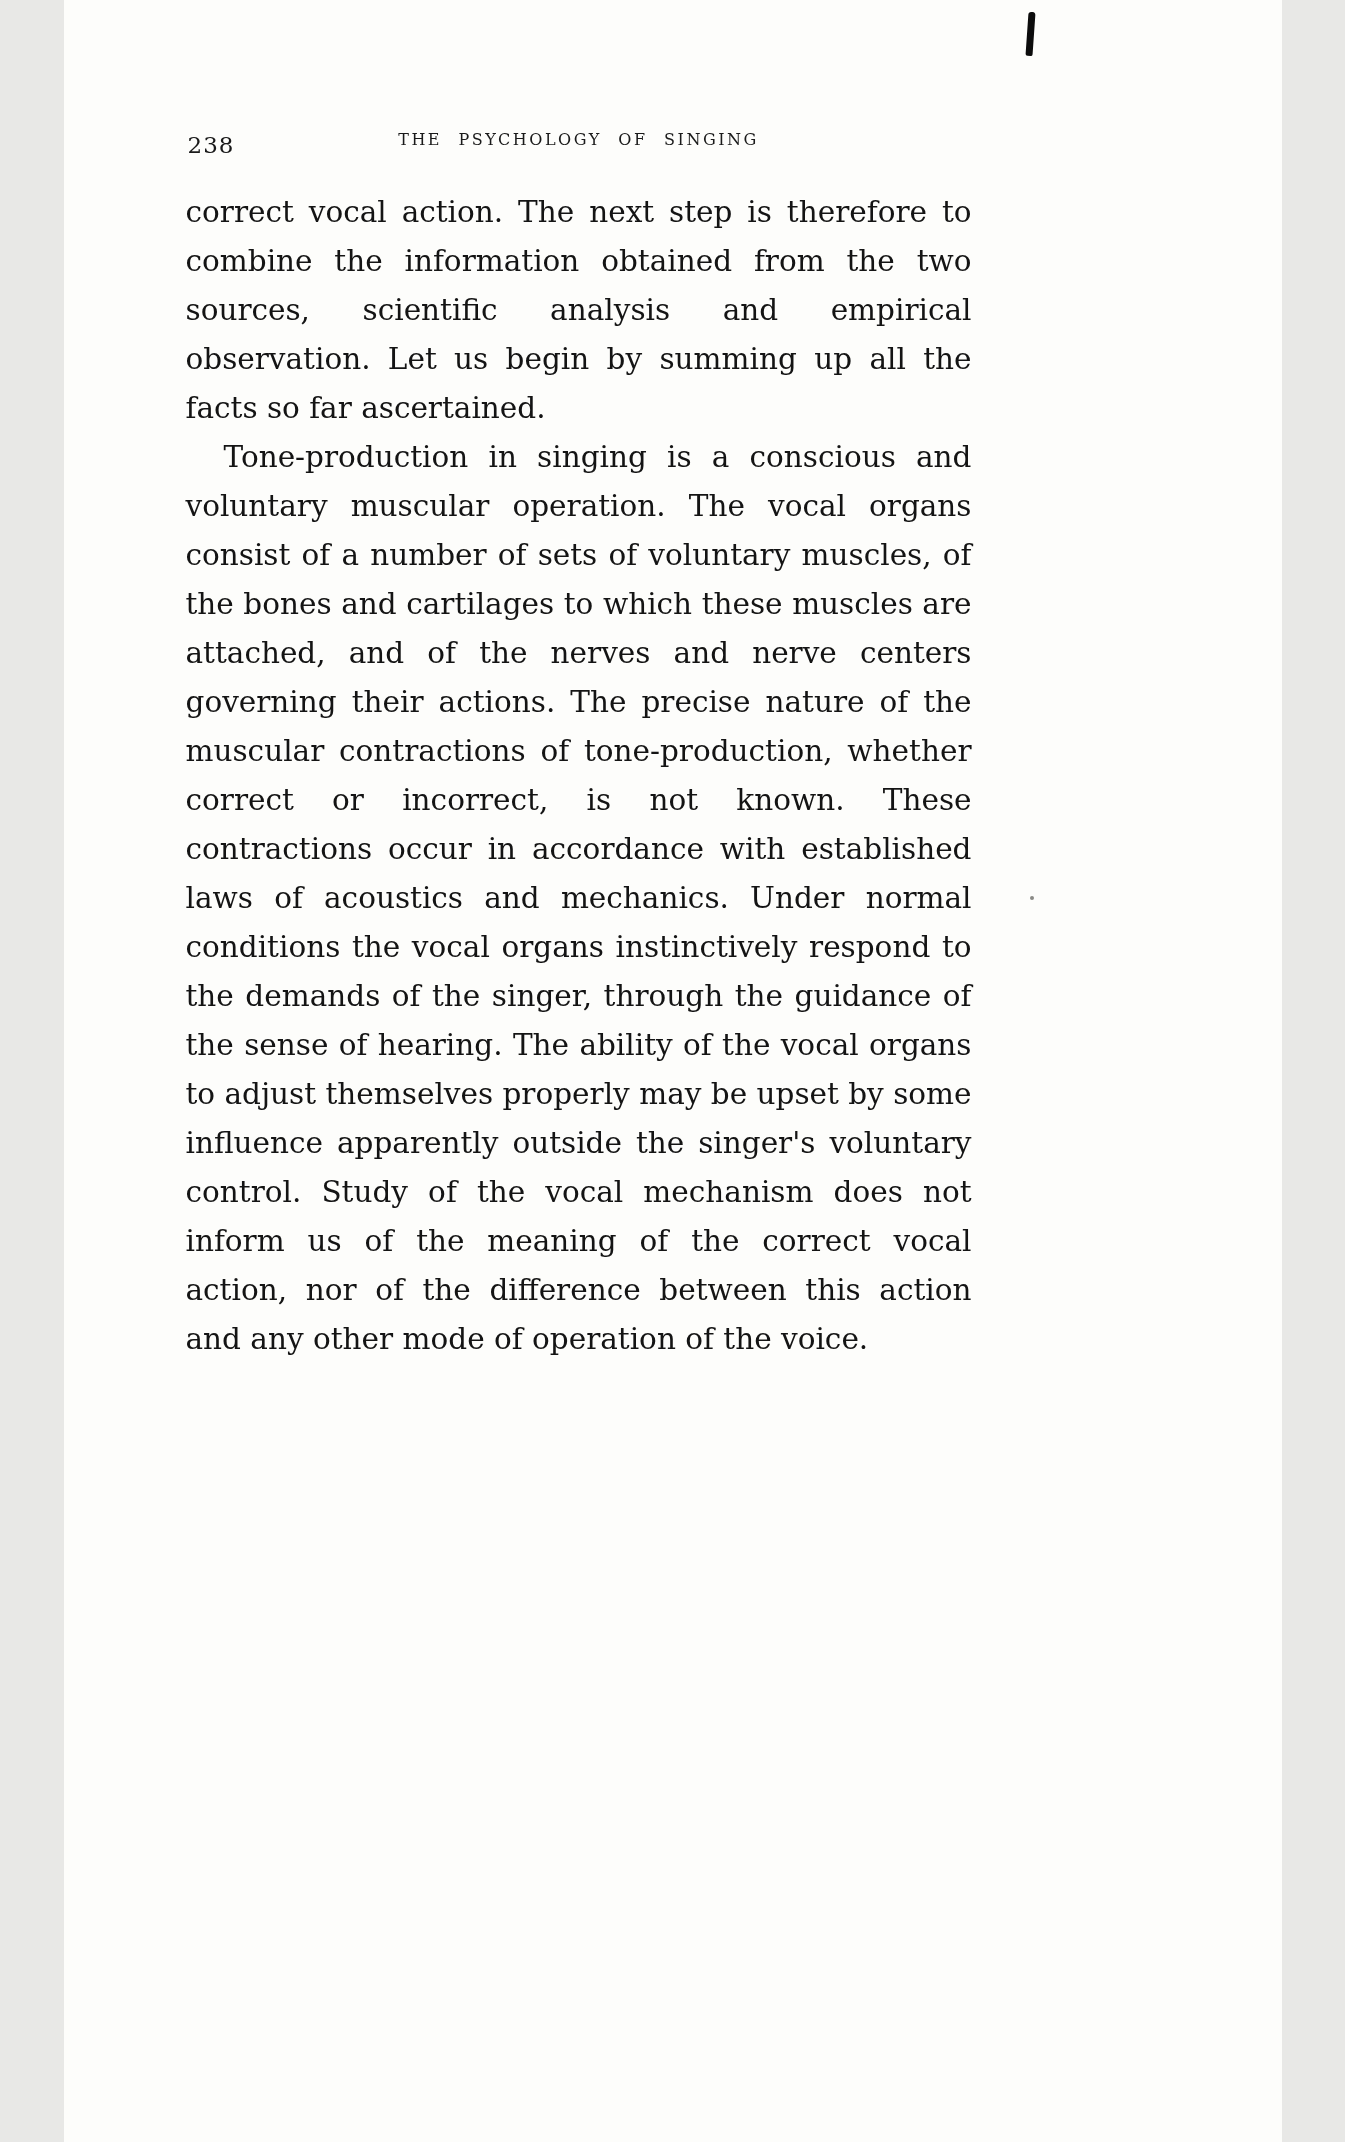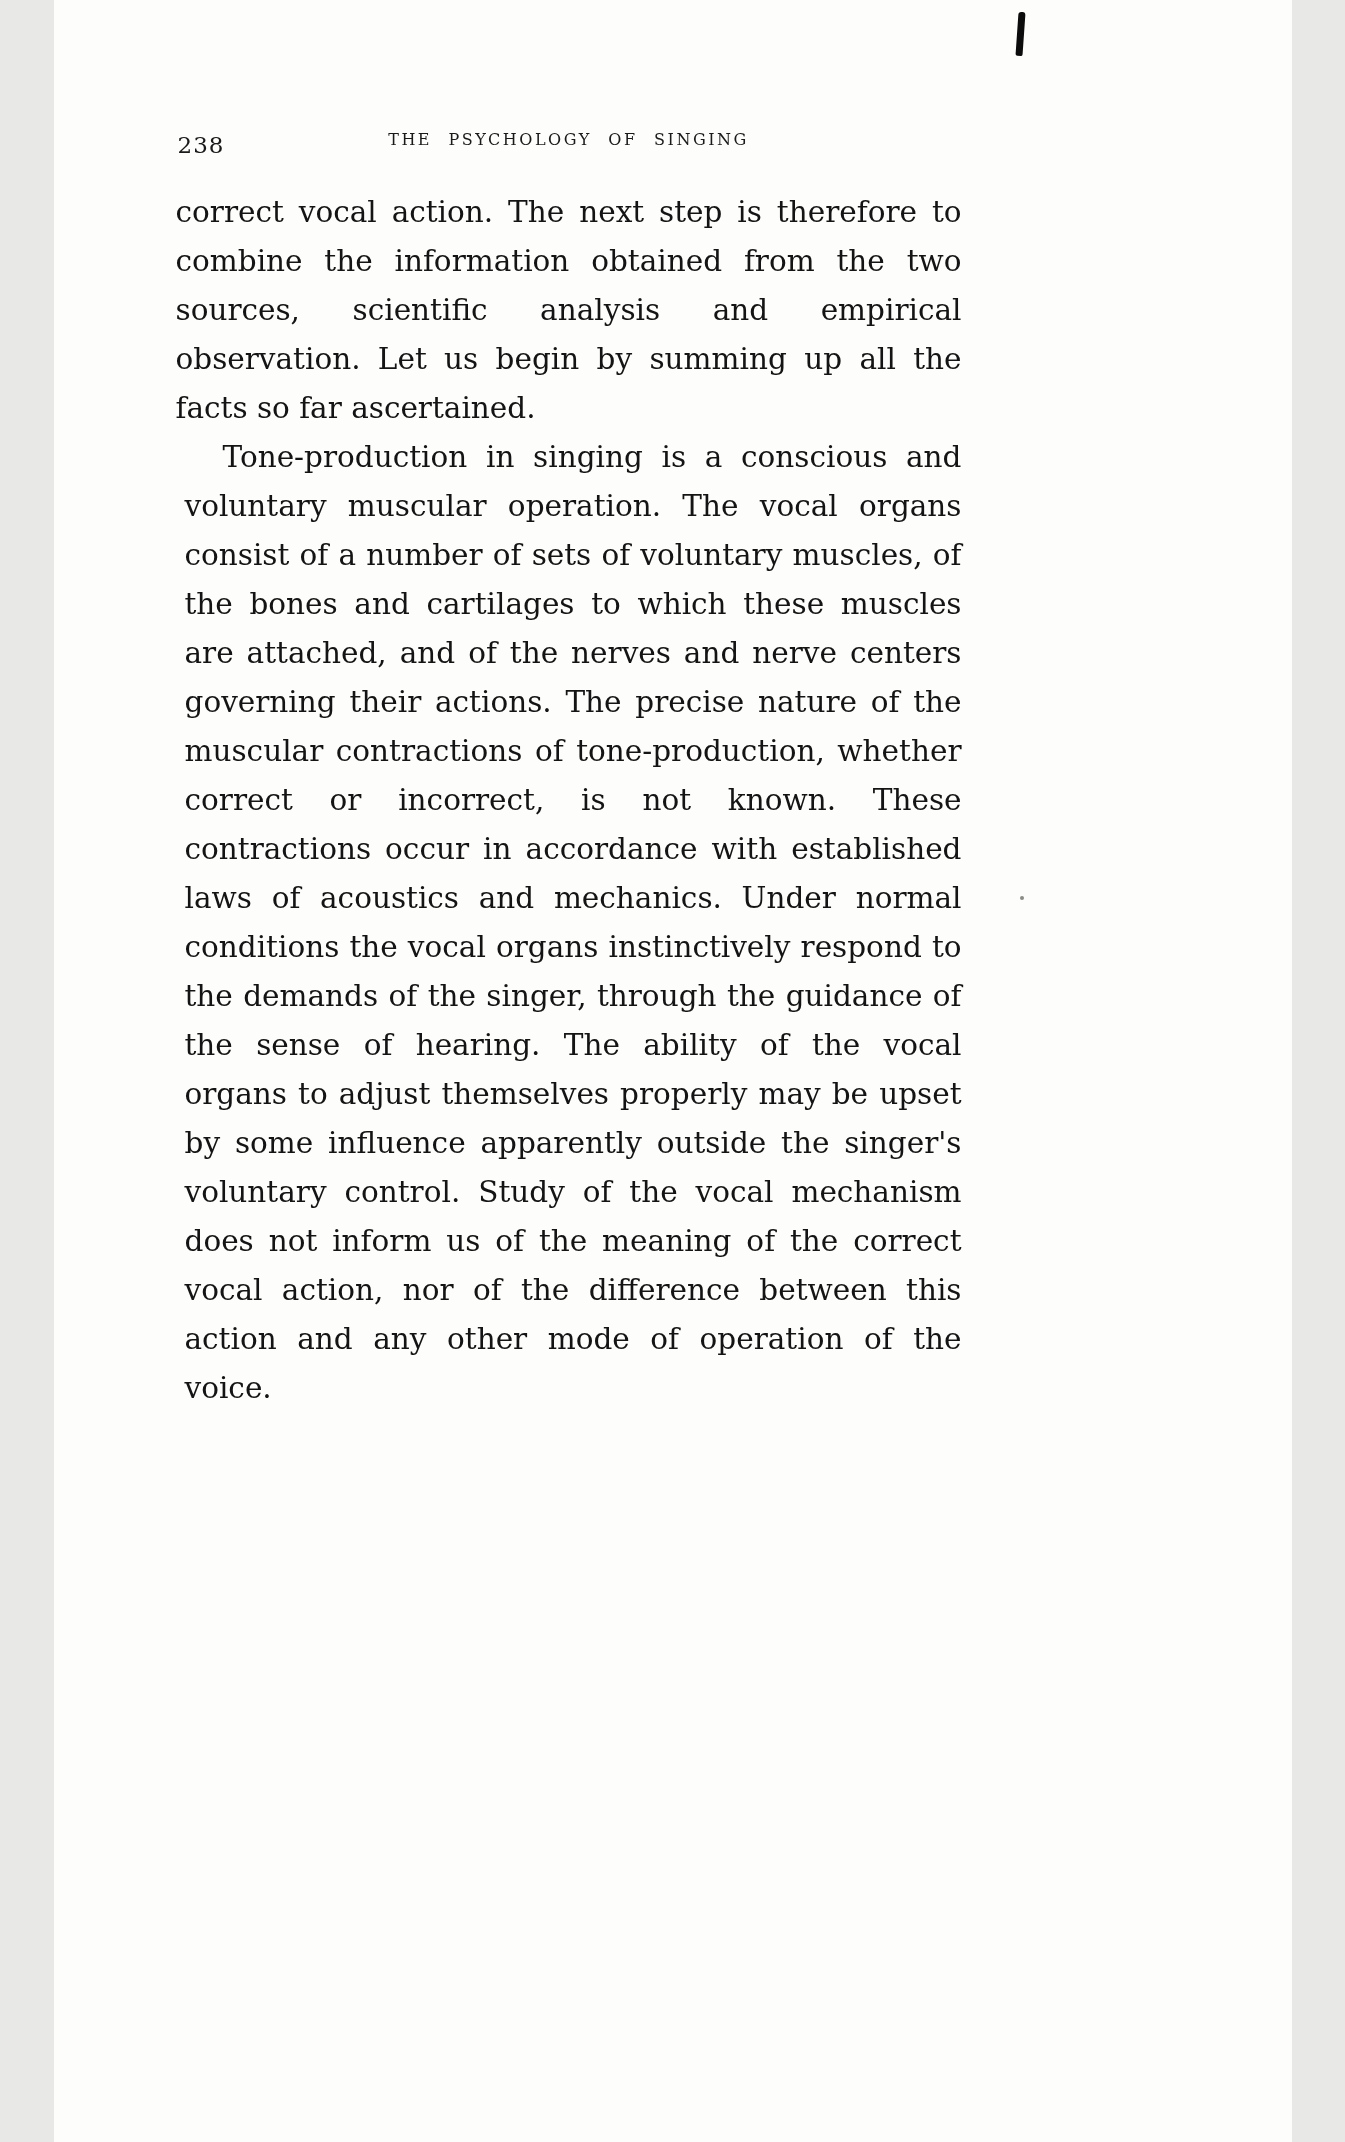--- a/index.html
+++ b/index.html
@@ -9,21 +9,20 @@
   }
   .page {
     position: relative;
     width: 1218px;
     height: 2142px;
     margin: 0 auto;
     background: #fdfdfb;
     color: #161616;
     font-family: "DejaVu Serif", "Liberation Serif", serif;
     overflow: hidden;
-    padding-left: 20px;
   }
   .running-head {
     position: absolute;
     top: 130px;
     left: 122px;
     width: 786px;
     height: 34px;
     text-align: center;
   }
   .page-num {
@@ -50,21 +49,20 @@
     font-size: 29.5px;
     line-height: 49px;
     text-align: justify;
     color: #141414;
   }
   .para {
     margin: 0;
   }
   .para.indented {
     text-indent: 38px;
-    margin-left: 9px;
   }
   .corner-mark {
     position: absolute;
     left: 963px;
     top: 12px;
     width: 7px;
     height: 44px;
     background: #0c0c0c;
     border-radius: 3px 3px 2px 2px;
     transform: rotate(4deg);

